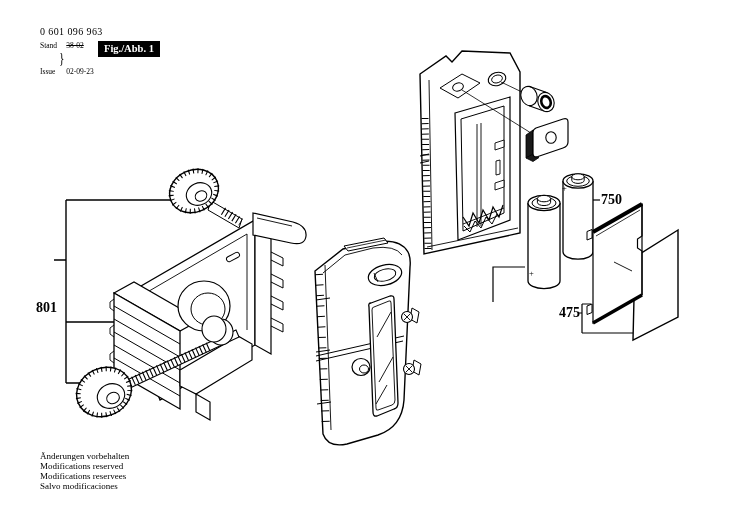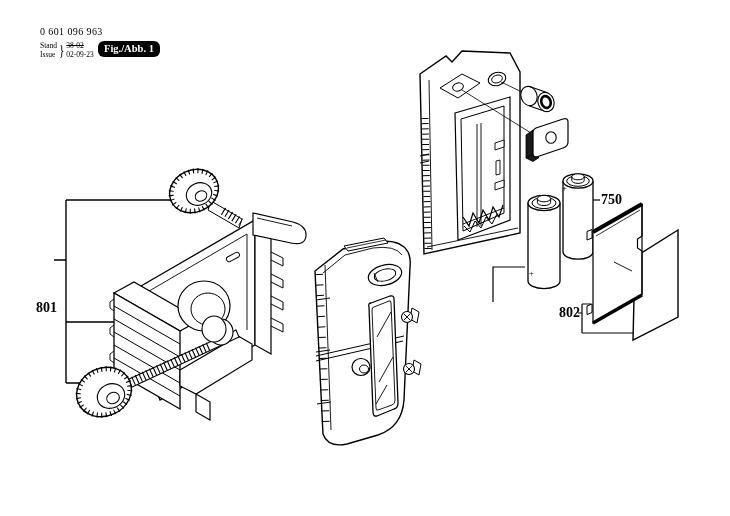--- a/index.html
+++ b/index.html
@@ -2,25 +2,25 @@
 <html><head>
 <meta charset="utf-8">
 <style>
   html,body{margin:0;padding:0;background:#fff;}
   .page{position:relative;width:730px;height:516px;background:#fff;overflow:hidden;
         font-family:Liberation Serif, serif;color:#000;}
   .page svg{position:absolute;left:0;top:0;stroke:#000;fill:none;}
   .txt{position:absolute;white-space:nowrap;}
   .part-number{left:40px;top:26px;font-size:10px;letter-spacing:.4px;}
   .rev{left:40px;top:42px;display:flex;align-items:center;gap:1px;font-size:7.5px;line-height:7.5px;}
-  .rev .col{display:flex;flex-direction:column;gap:1px;}
+  .rev .col{display:flex;flex-direction:column;gap:18px;}
   .rev .brace{font-size:15px;line-height:15px;transform:scaleX(.75);}
   .strike{text-decoration:line-through;}
   .figbox{left:98px;top:41px;background:#000;color:#fff;font-weight:700;font-size:10.5px;
-          padding:2px 6px 3px 6px;line-height:11px;border-radius:6px;}
+          padding:2px 6px 3px 6px;line-height:11px;}
   .callout{font-weight:700;font-size:14px;line-height:10px;}
   .c801{left:36px;top:255px;margin-top:48px;}
   .c750{left:601px;top:195px;}
   .c802{left:559px;top:308px;}
   .batnote{left:425px;top:308px;width:130px;text-align:center;font-size:8px;line-height:9.5px;white-space:normal;}
   .footer{left:40px;top:451px;font-size:9px;line-height:10px;}
   .plus{font-size:8.5px;line-height:8px;}
   .plus1{left:562px;top:184px;}
   .plus2{left:529px;top:269px;}
 </style>
@@ -218,20 +218,26 @@
       <span>02-09-23</span>
     </div>
   </div>
 
   <div class="txt figbox">
     <span>Fig./Abb. 1</span>
   </div>
 
   <div class="txt callout c801">801</div>
   <div class="txt callout c750">750</div>
-  <div class="txt callout c802">802</div>
+  <div class="txt callout c802">475</div>
 
   <span class="txt plus plus1">+</span>
   <span class="txt plus plus2">+</span>
 
 
+  <div class="txt footer">
+    <div>Änderungen vorbehalten</div>
+    <div>Modifications reserved</div>
+    <div>Modifications reservees</div>
+    <div>Salvo modificaciones</div>
+  </div>
 
 </div>
 
 </body></html>

